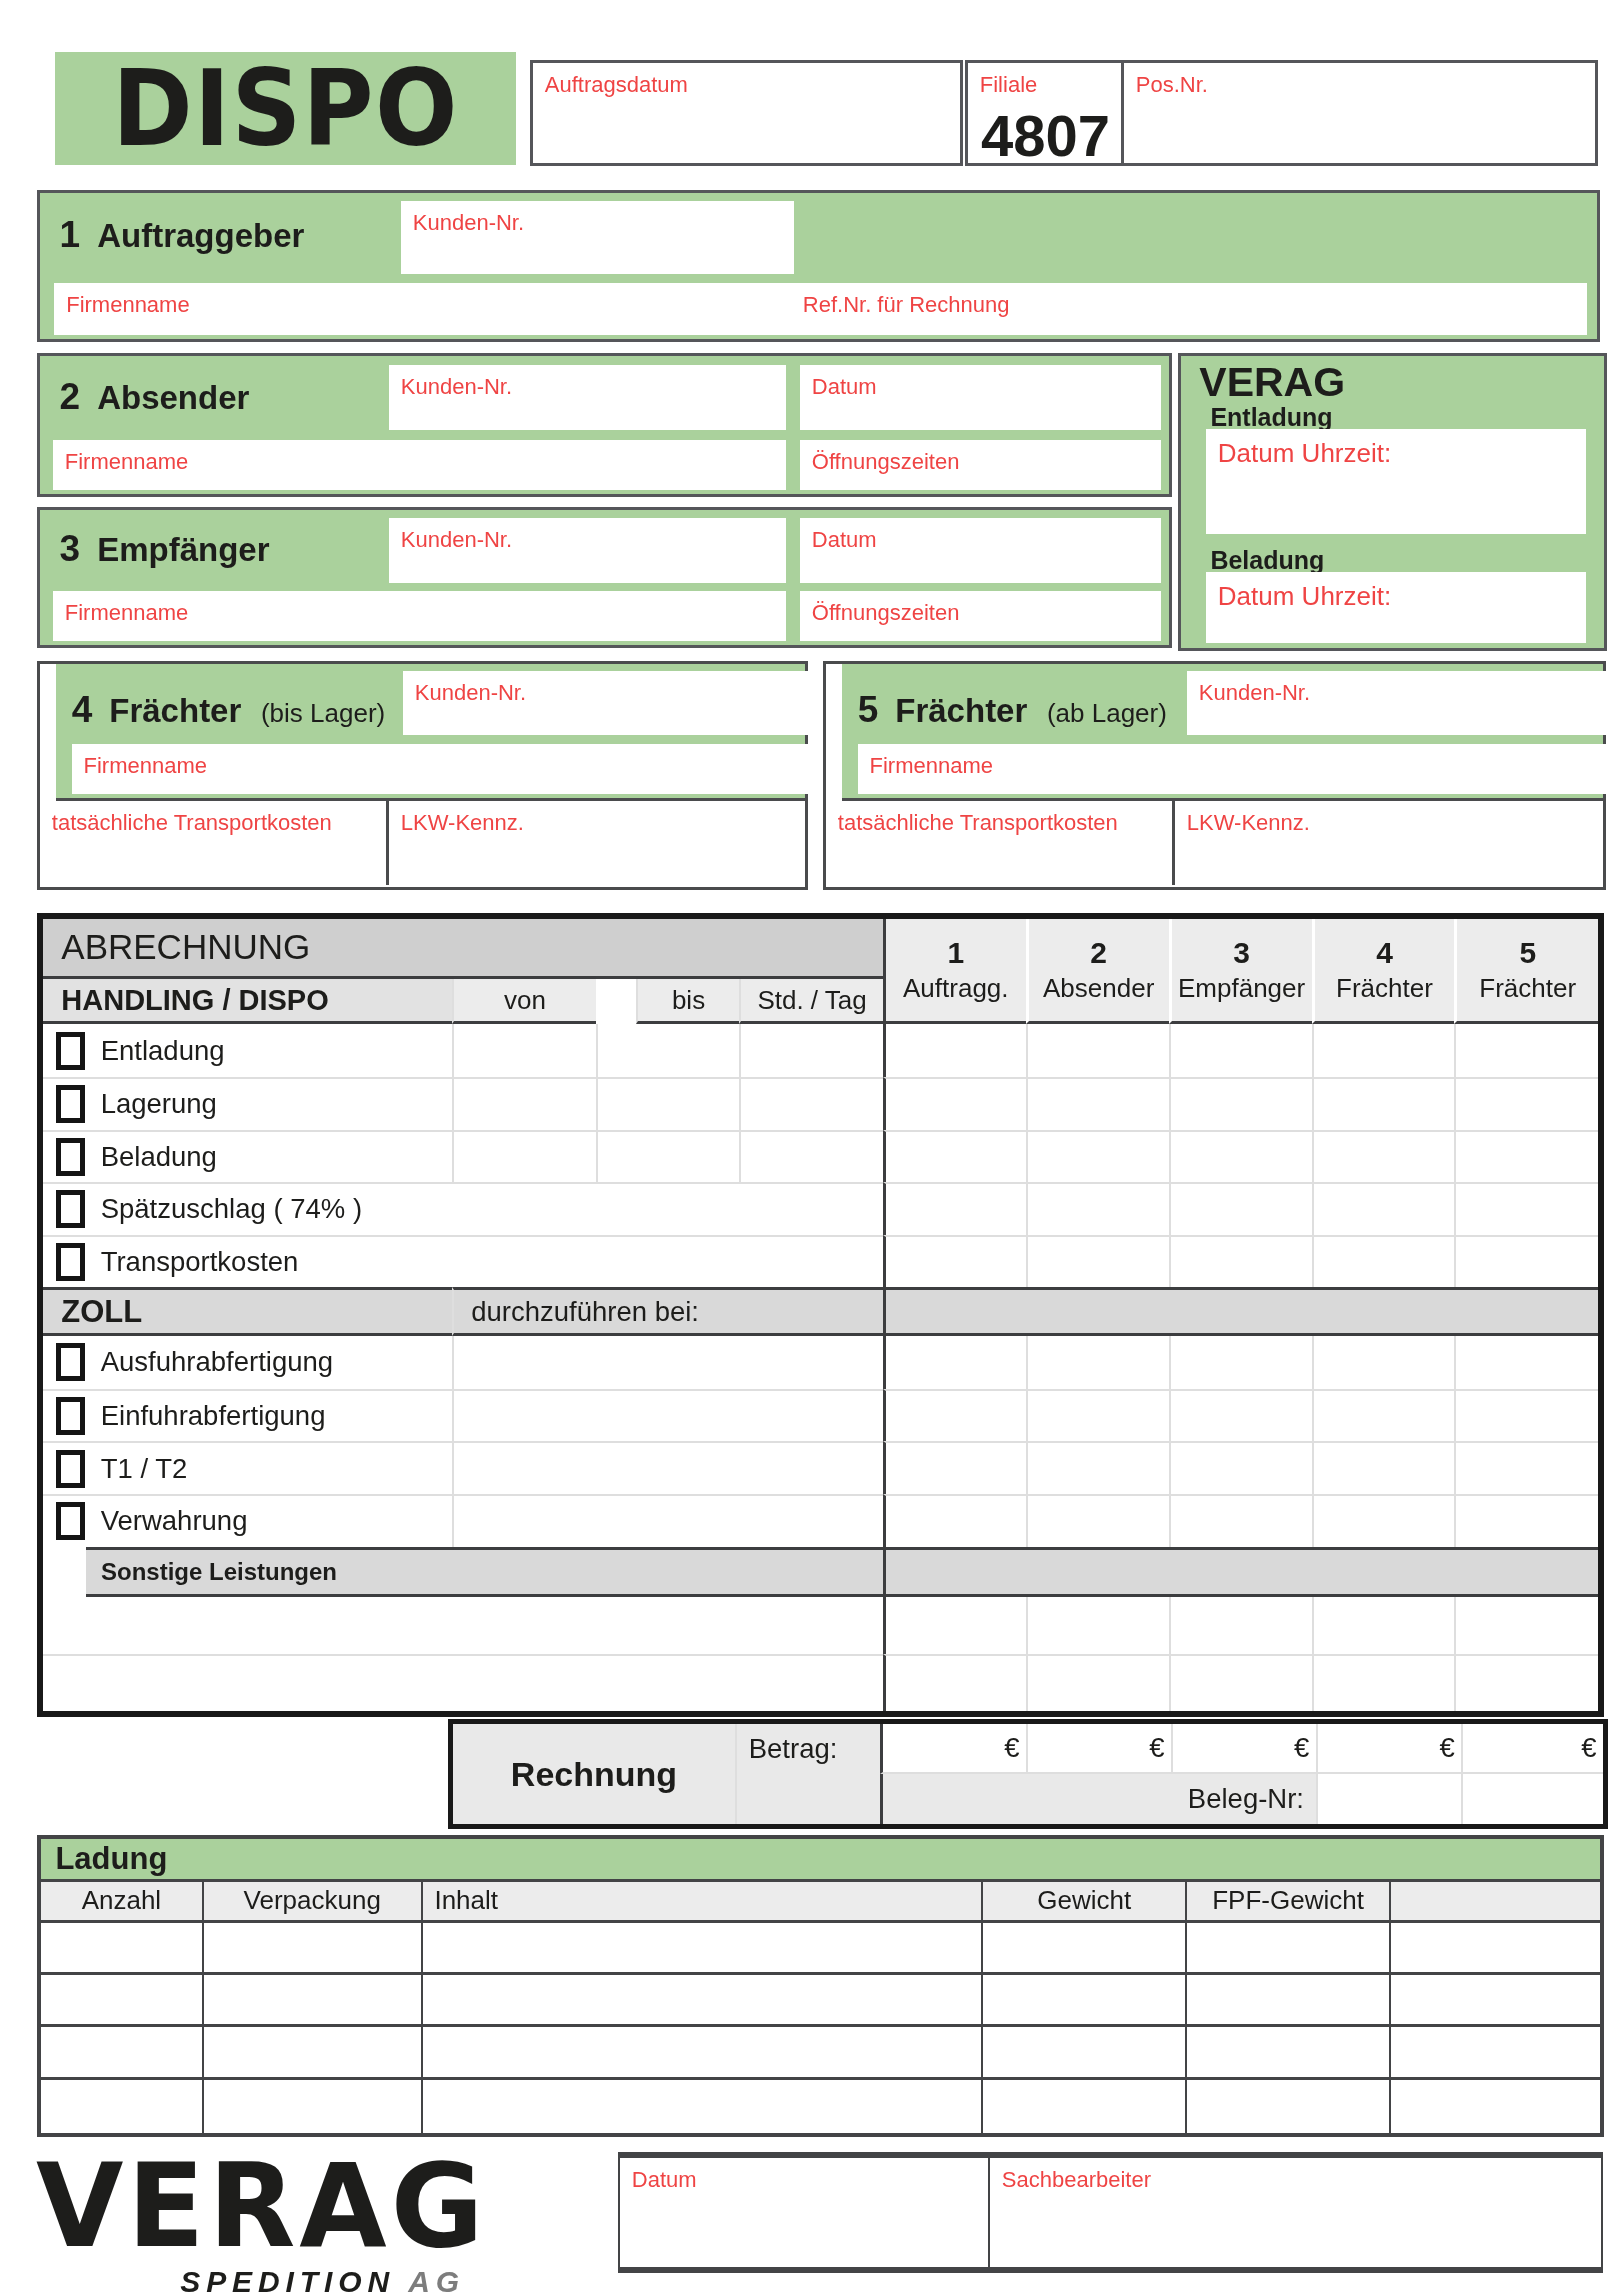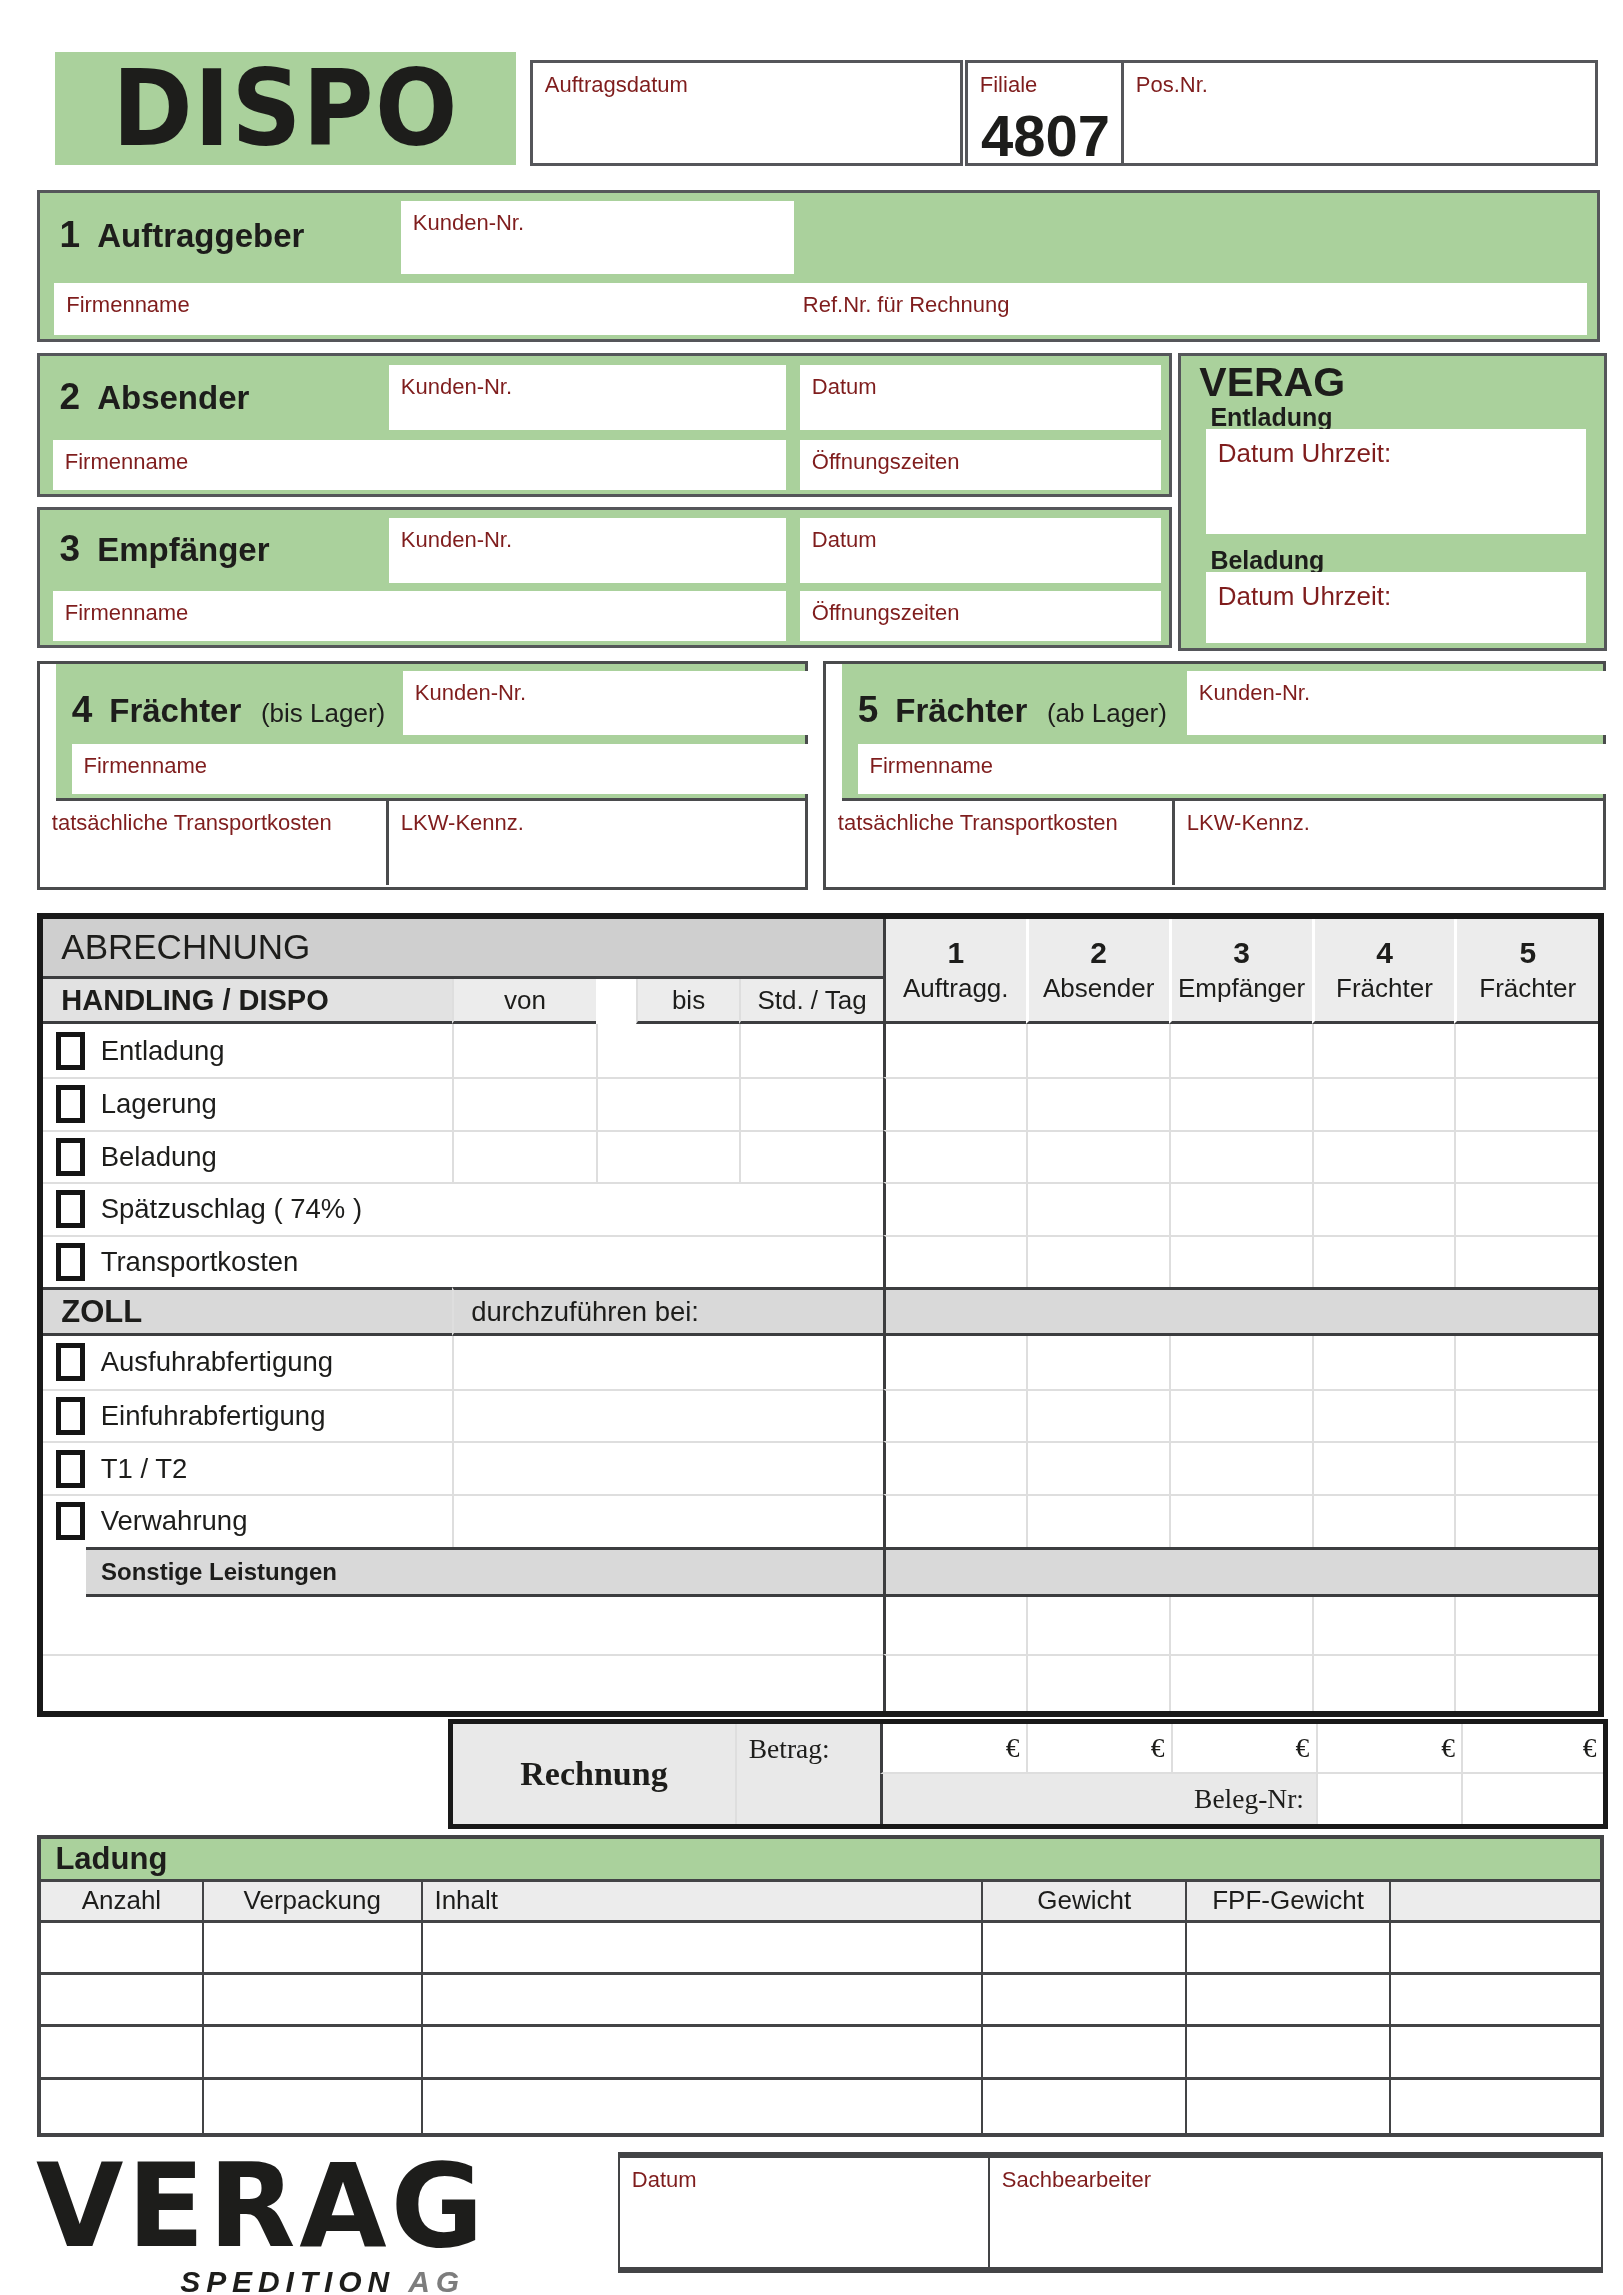--- a/index.html
+++ b/index.html
@@ -3,21 +3,21 @@
 <meta charset="utf-8">
 <style>
   * { margin:0; padding:0; box-sizing:border-box; }
   html,body { background:#ffffff; }
   body { width:1623px; height:2295px; position:relative; font-family:"Liberation Sans", sans-serif; color:#1d1d1b; overflow:hidden; }
   .abs { position:absolute; }
   .green { background:#aad19c;margin-left:16px; }
   .gbox  { background:#aad19c; border:3.9px solid #55565a; }
   .fbox  { background:#ffffff; border:3.9px solid #55565a; }
   .wfield{ background:#ffffff; position:absolute; }
-  .flabel{ font-size:22px; padding:9.2px 0 0 11.8px; color:#7f1d1d; }
+  .flabel{ font-size:22px; padding:9.2px 0 0 11.8px; color:#ef4444; }
   .sec-title { display:flex; align-items:baseline; gap:17px; font-weight:900; }
   .sec-num   { font-size:37px; }
   .sec-name  { font-size:33px; }
   .sec-sub   { font-size:26px; font-weight:400; margin-left:2.6px; }
   .logo { font-family:"DejaVu Sans", sans-serif; font-weight:900; letter-spacing:1.3px; transform:scaleY(1.08); transform-origin:center; }
   
   .atable { left:37px; top:913px; width:1567px; height:804px; border:6.5px solid #191919; background:#fff; }
   .agrid { display:grid; width:100%; height:100%;
     grid-template-columns:630fr 221fr 221fr 221fr 220fr 220fr 220fr 220fr 221fr;
     grid-template-rows:92fr 70fr 81fr 81fr 81fr 81fr 81fr 75fr 81fr 81fr 81fr 81fr 77fr 88fr 88fr; }
@@ -36,21 +36,21 @@
   .hdl    { font-size:29px; font-weight:900; padding-left:18.3px; }
   .colhead{ justify-content:center; font-size:26px; }
   .numhead{ flex-direction:column; justify-content:center; gap:2.6px; font-size:26px; }
   .numhead b { font-size:30px; }
   .rowlab { font-size:27.5px; padding-left:13px; gap:15.7px; }
   .cb { width:29px; height:38px; border:5.2px solid #141414; background:#fff; flex:0 0 auto; }
   .zolltxt { font-size:31px; font-weight:900; padding-left:18.3px; }
   .beitxt  { font-size:27.5px; padding-left:17px; }
   .sonst   { font-size:24px; font-weight:900; padding-left:15px;margin-left:43px; }
   
-  .rblock { left:448px; top:1719px; width:1160px; height:110px; border:5.9px solid #191919; background:#fff;font-family:Liberation Serif, serif; }
+  .rblock { left:448px; top:1719px; width:1160px; height:110px; border:5.9px solid #191919; background:#fff; }
   .rgrid { display:grid; width:100%; height:100%;
     grid-template-columns:430fr 222fr 222fr 221fr 221fr 222fr 216fr; grid-template-rows:75fr 75fr; }
   .rgrid > div { display:flex; align-items:center; }
   .rgray { background:#e9e9e9; }
   .rtitle{ justify-content:center; font-size:34px; font-weight:900; }
   .eur   { justify-content:flex-end; font-size:27.5px; padding-right:6.5px; }
   
   .ltable { left:37px; top:1835px; width:1567px; height:302px; border:4.6px solid #434446; background:#fff; }
   .ltitle { height:43px; background:#aad19c; border-bottom:3.9px solid #434446; display:flex; align-items:center; padding-left:14.4px; font-size:31px; font-weight:900; }
   .lgrid { display:grid; width:100%; height:251px;

